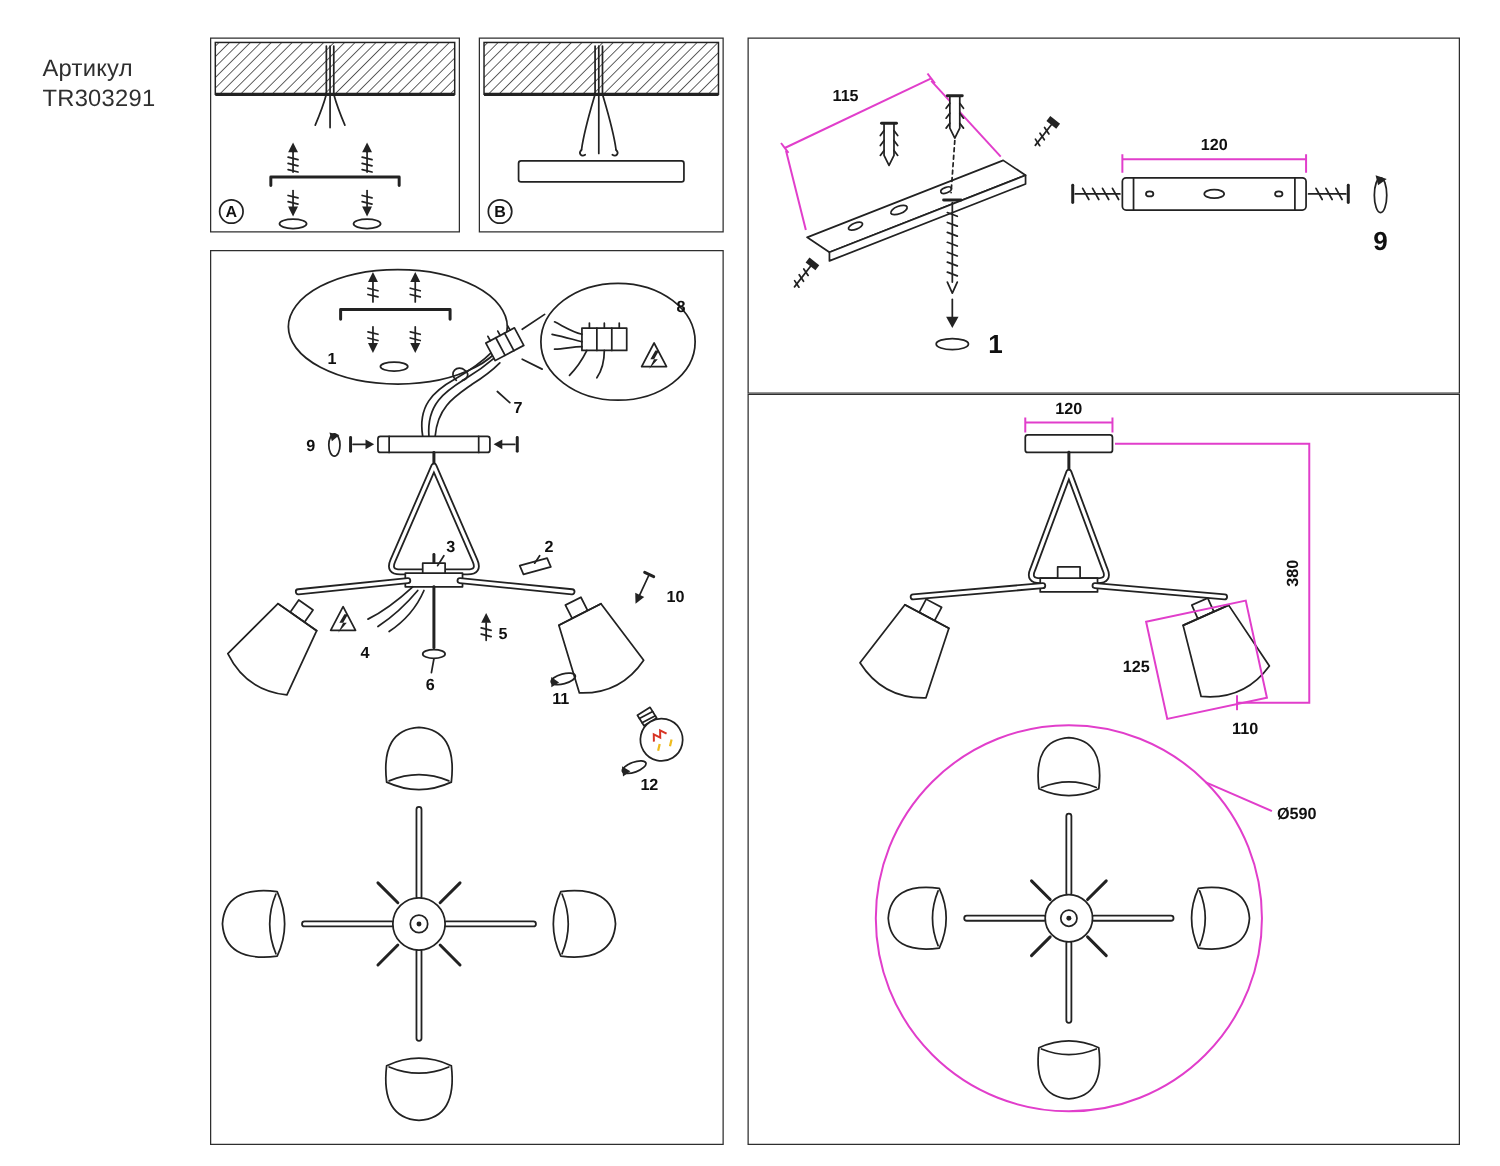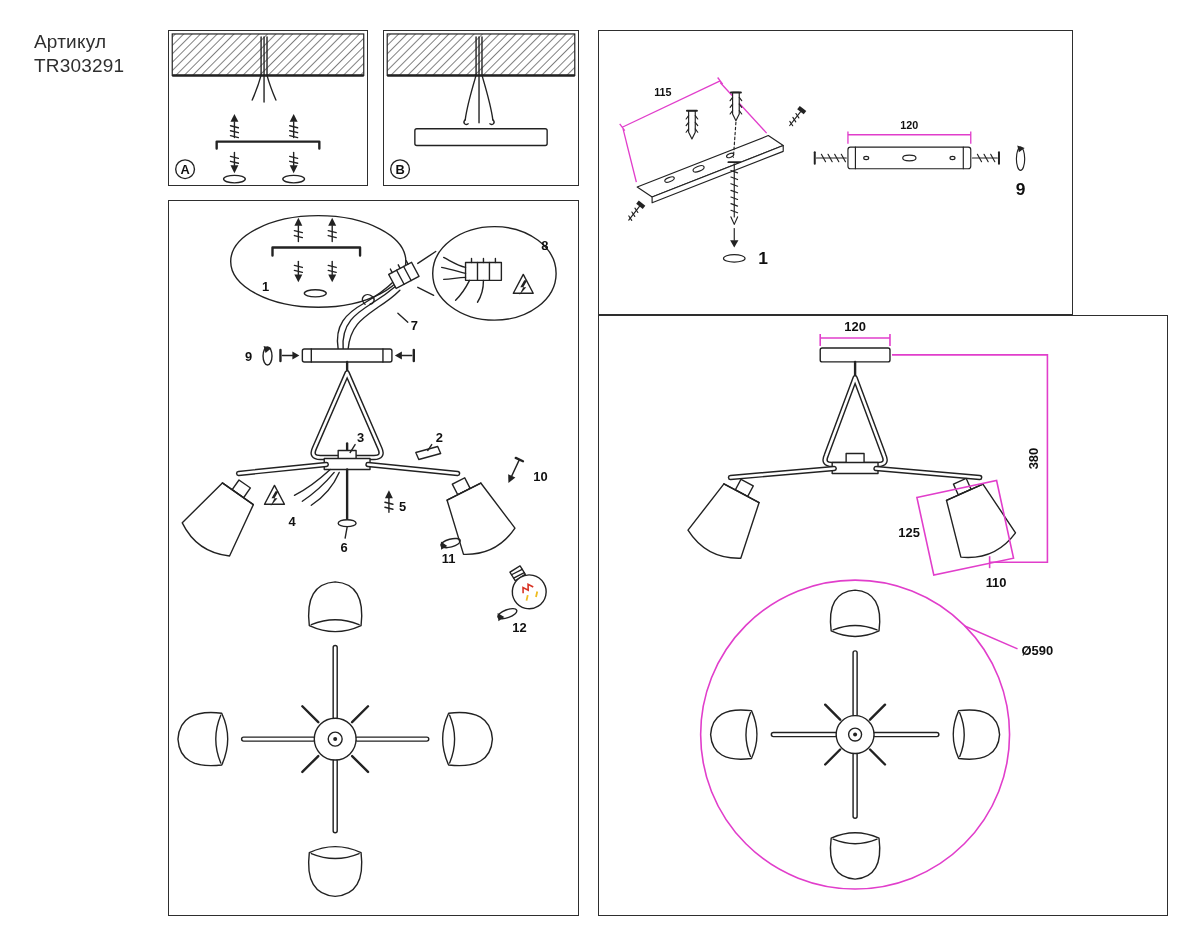--- a/index.html
+++ b/index.html
@@ -1,19 +1,19 @@
 <!DOCTYPE html>
 <html style="--accent: #e13ecb; --ink: #222222;"><head>
 <meta charset="utf-8">
 <style>
   :root { --accent:#e13ecb; --ink:#222222; }
   html,body { margin:0; padding:0; background:#ffffff; }
   .page { position:relative; width:1200px; height:933px; background:#fff;
           font-family:"Liberation Sans", sans-serif; overflow:hidden; }
-  .article { position:absolute; left:34px; top:30px; font-size:19px; line-height:1.28;
+  .article { position:absolute; left:34px; top:44px; font-size:19px; line-height:1.28;
              color:#2f2f2f; font-weight:500; letter-spacing:.2px; }
   .panel { position:absolute; border:1.6px solid #2e2e2e; background:#fff; box-sizing:border-box; }
   .panel svg { position:absolute; left:0; top:0; width:100%; height:100%; }
 
   
   .ln   { stroke:var(--ink); stroke-width:1.4; fill:none; stroke-linecap:round; stroke-linejoin:round; }
   .ln2  { stroke:var(--ink); stroke-width:2.4; fill:none; stroke-linecap:round; stroke-linejoin:round; }
   .shape{ fill:#fff; stroke:var(--ink); stroke-width:1.4; stroke-linejoin:round; }
   .fill { fill:var(--ink); stroke:none; }
   .tube { stroke:var(--ink); stroke-width:5.5; fill:none; stroke-linecap:round; stroke-linejoin:round; }
@@ -288,21 +288,21 @@
         <circle r="7" class="ln"></circle>
         <circle r="2" class="fill"></circle>
         <use href="#cupM" transform="translate(0,-122)"></use>
         <use href="#cupM" transform="translate(0,122) rotate(180)"></use>
         <use href="#cupM" transform="translate(-122,0) rotate(-90)"></use>
         <use href="#cupM" transform="translate(122,0) rotate(90)"></use>
       </g>
     </svg>
   </div>
 
-  <div class="panel" style="left:598px; top:30px; width:475px; height:285px;">
+  <div class="panel" style="left:598px; top:30px; width:570px; height:285px;">
     <svg viewBox="0 0 570 285">
 
       <g>
         <polygon points="46,160 204,98 222,110 64,172" class="shape"></polygon>
         <polygon points="64,172 222,110 222,117 64,179" class="shape"></polygon>
         <ellipse cx="120" cy="138" rx="7" ry="3" class="ln" transform="rotate(-21 120 138)"></ellipse>
         <ellipse cx="158" cy="122" rx="4.5" ry="2.2" class="ln" transform="rotate(-21 158 122)"></ellipse>
         <ellipse cx="85" cy="151" rx="6" ry="2.5" class="ln" transform="rotate(-21 85 151)"></ellipse>
       </g>
 

